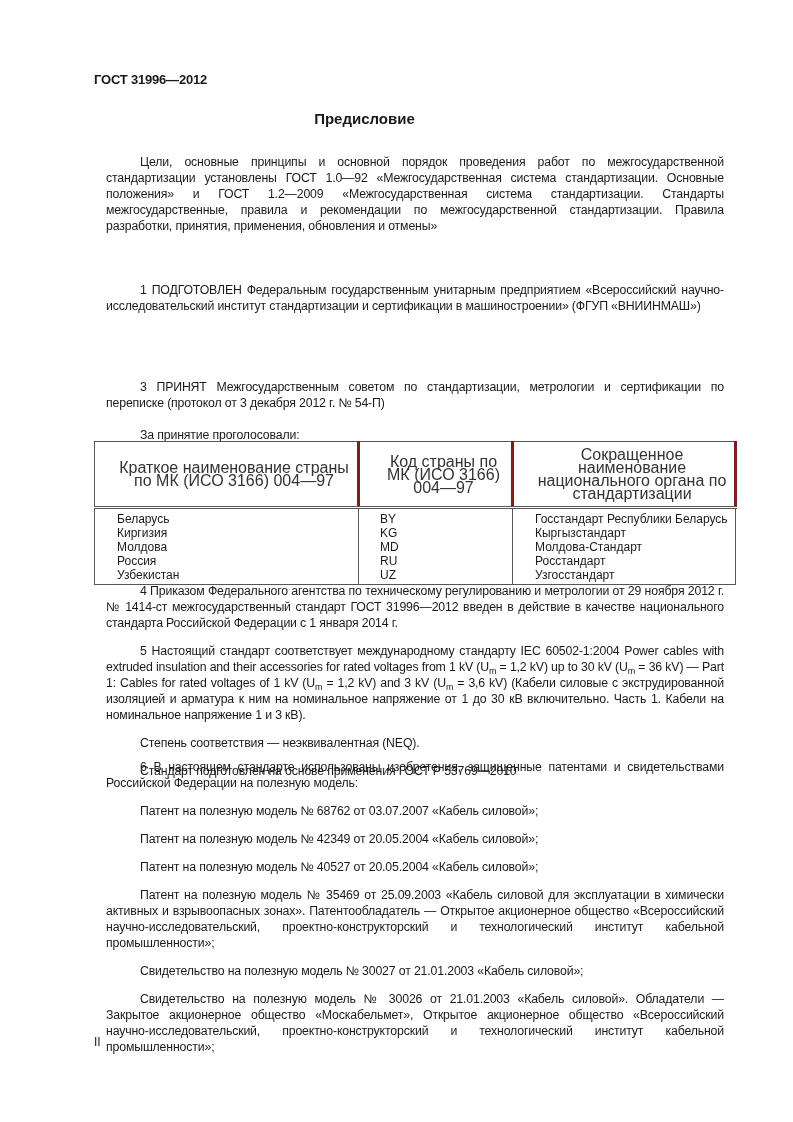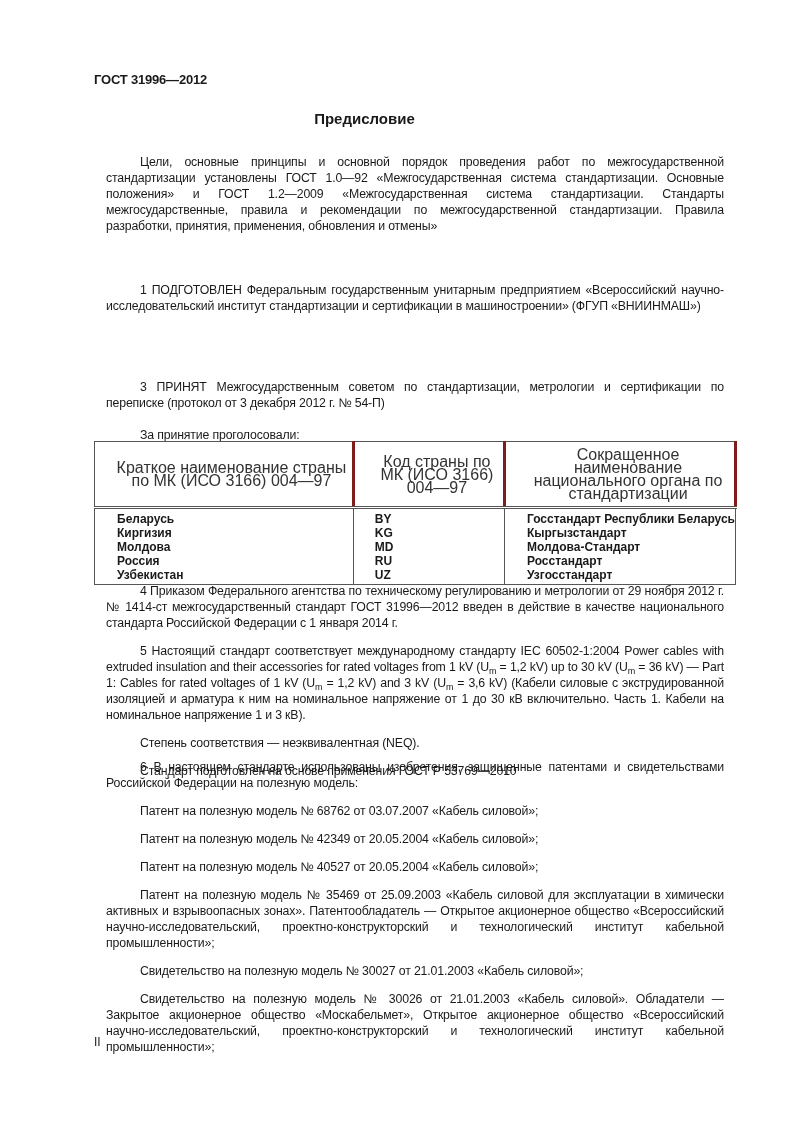--- a/index.html
+++ b/index.html
@@ -20,21 +20,21 @@
                   text-align: center; padding: 6px 4px 6px 20px; height: 24px;
                   border-left: 1px solid #555; border-right: 3px solid #7f1d1d;
                   border-top: 1px solid #555; color:#333; }
   table.vote thead tr { border-bottom: 3px double #555; }
   table.vote td { border-left: 1px solid #555; border-right: 1px solid #555;
                   vertical-align: top; padding: 3px 0 2px 0; line-height: 14px; }
   table.vote tbody tr:last-child td { border-bottom: 1px solid #555; }
   .c1 { width: 241px; padding-left: 22px !important; }
   .c2 { width: 132px; padding-left: 21px !important; }
   .c3 { padding-left: 22px !important; }
-  .cell-line { display: block; white-space: nowrap; font-weight: bold; }
+  .cell-line { display: block; white-space: nowrap; }
   .pageno { position: absolute; left: 94px; top: 1035px; font-size: 12px; }
 </style>
 </head>
 <body>
 
 <div class="page">
 
   <div class="hdr">ГОСТ 31996—2012</div>
 
   <div class="title">Предисловие</div>

